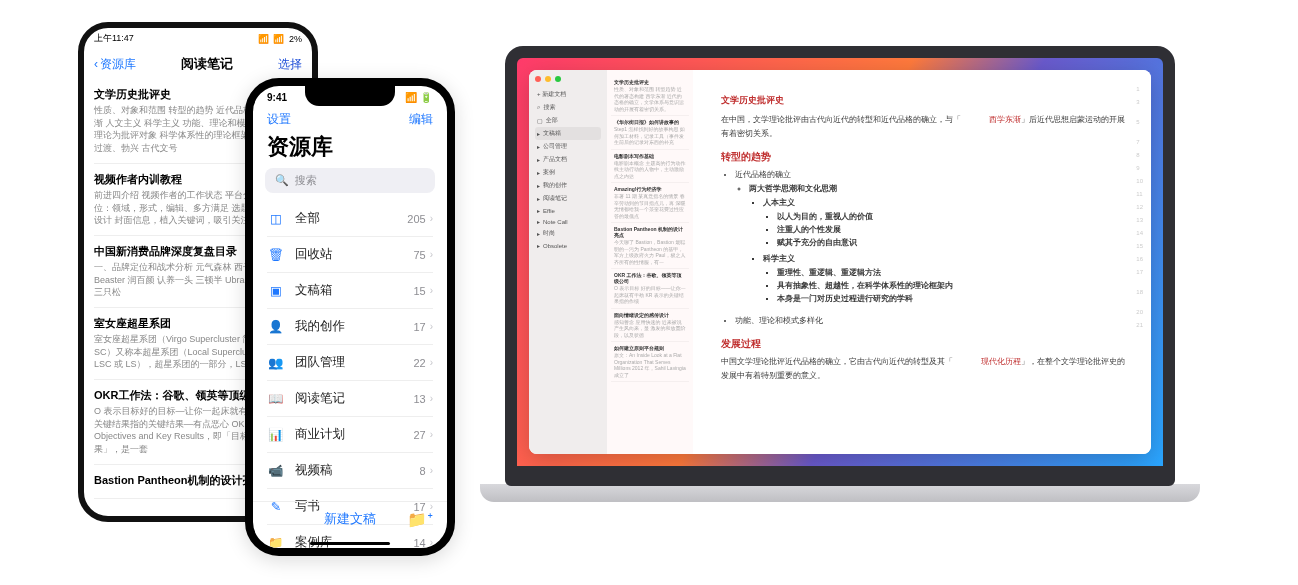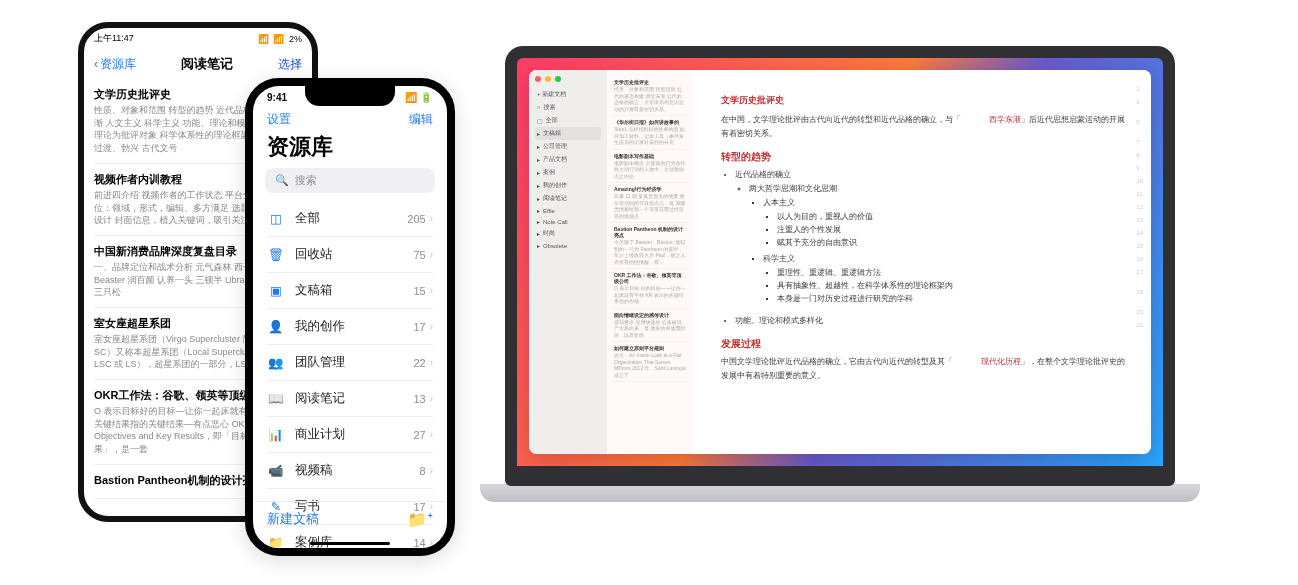--- a/index.html
+++ b/index.html
@@ -115,20 +115,21 @@
 }
 .p2-row .icon { width: 18px; margin-right: 10px; color: #1f78ff; display: flex; justify-content: center; }
 .p2-row .label { flex: 1; }
 .p2-row .count { color: #8e8e93; font-size: 11px; margin-right: 4px; }
 .p2-row .chev { color: #c7c7cc; font-size: 10px; }
 .p2-bottom {
   position: absolute;
   bottom: 12px;
   left: 0; right: 0;
   display: flex;
+  justify-content: center;
   align-items: center;
   padding: 8px 14px;
   border-top: 0.5px solid #eee;
 }
 .p2-new { color: #1f78ff; font-size: 13px; font-weight: 500; }
 .p2-folder { position: absolute; right: 14px; color: #1f78ff; }
 .p2-homebar { position: absolute; bottom: 3px; left: 50%; transform: translateX(-50%); width: 80px; height: 3px; background: #000; border-radius: 2px; }
 
 
 .laptop {
@@ -193,21 +194,21 @@
   padding: 14px 22px 14px 28px;
   font-size: 8px;
   color: #3a3a3a;
   position: relative;
 }
 .mac-editor .h1 { color: #c03030; font-weight: 600; font-size: 9px; margin: 10px 0 6px; }
 .mac-editor .h2 { color: #c03030; font-weight: 600; font-size: 10px; margin: 10px 0 4px; }
 .mac-editor p { line-height: 1.7; margin-bottom: 4px; }
 .mac-editor .em { color: #c03030; margin-left: 28px; }
 .mac-editor ul { list-style: disc; padding-left: 14px; margin: 2px 0; }
-.mac-editor ul ul { list-style: circle; }
+.mac-editor ul ul { list-style: circle; font-weight: bold; }
 .mac-editor ul ul ul { list-style: square; }
 .mac-editor li { padding: 1px 0; }
 .mac-linenos {
   position: absolute;
   right: 8px; top: 16px;
   font-size: 6px;
   color: #ccc;
   display: flex;
   flex-direction: column;
   gap: 7px;

